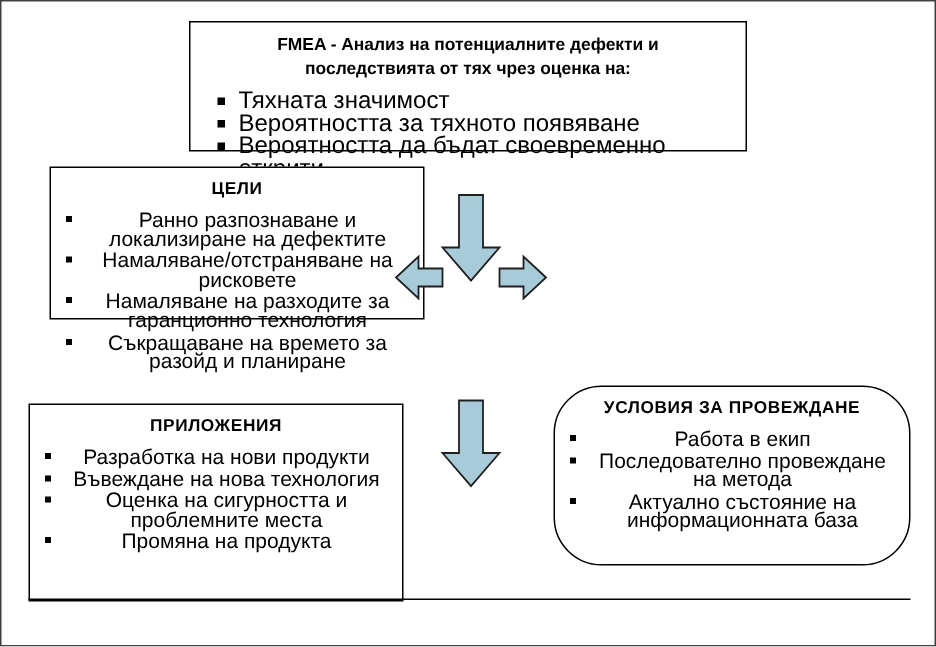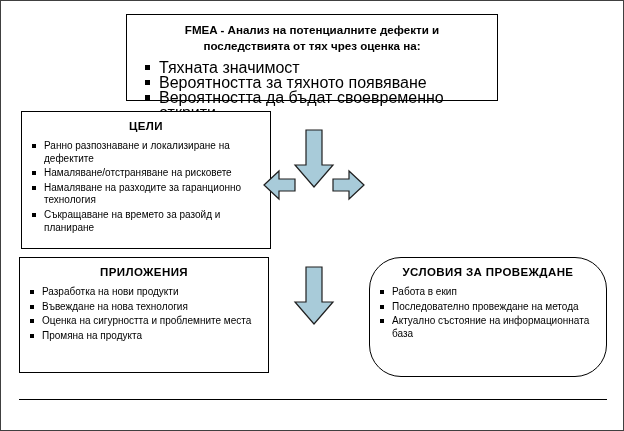--- a/index.html
+++ b/index.html
@@ -74,38 +74,39 @@
     padding: 8px 8px 6px 8px;
   }
   .quad ul {
     margin: 8px 0 0 0;
     padding: 0;
     list-style: none;
   }
   .quad ul li {
     position: relative;
     padding-left: 14px;
-    font-size: 10px;
+    font-size: 14px;
     line-height: 12.6px;
     color: #000000;
     margin-bottom: 2px;
+    text-align: center;
   }
   .quad ul li::before {
     content: "";
     position: absolute;
     left: 2px;
     top: 4px;
     width: 4px;
     height: 4px;
     background: #000000;
   }
 
-  #goals-box   { left: 20px;  top: 110px; width: 250px; height: 138px; }
+  #goals-box   { left: 32px;  top: 110px; width: 250px; height: 102px; }
   #tasks-box   { left: 368px; top: 110px; width: 238px; height: 138px; }
-  #apps-box    { left: 18px;  top: 256px; width: 250px; height: 116px; }
+  #apps-box    { left: 18px;  top: 268px; width: 250px; height: 132px; }
   #cond-box    { left: 368px; top: 256px; width: 238px; height: 120px; border-radius: 32px; }
 
   
   .arrow-svg {
     position: absolute;
   }
 
   
   #bottom-rule {
     position: absolute;

